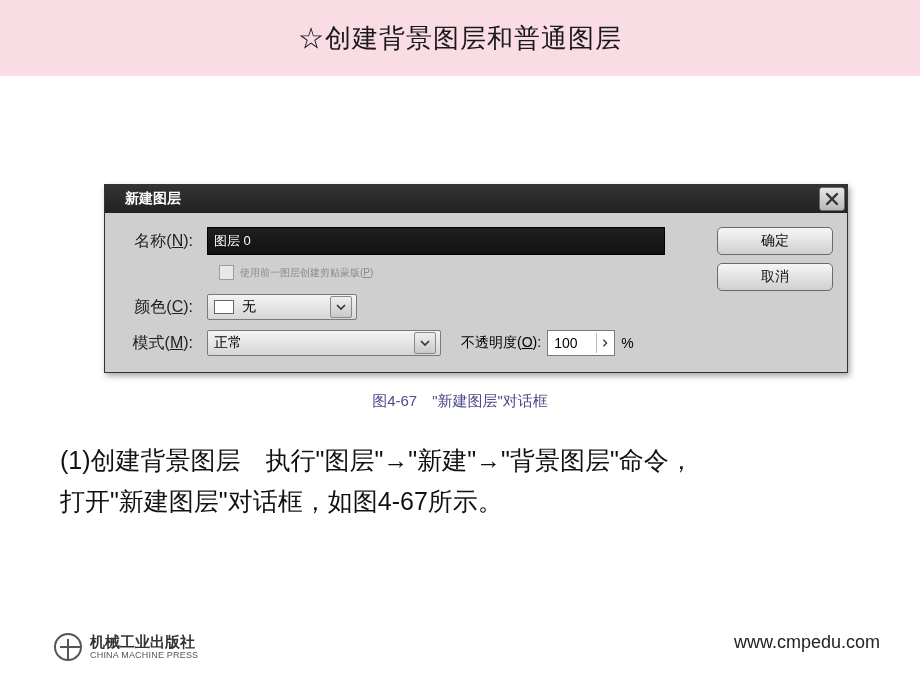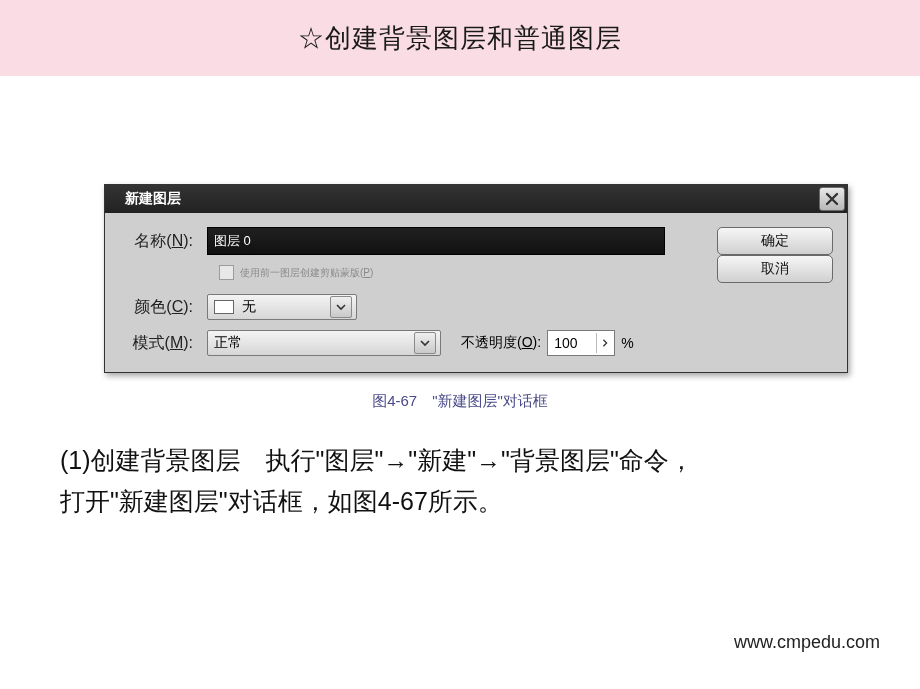--- a/index.html
+++ b/index.html
@@ -86,20 +86,21 @@
     font-size: 13px;
     font-family: inherit;
   }
 
   .btn-col {
     position: absolute;
     right: 14px;
     top: 14px;
     display: flex;
     flex-direction: column;
+    gap: 8px;
   }
   .dlg-btn {
     width: 116px;
     height: 28px;
     background: linear-gradient(#f6f6f6,#d0d0d0);
     border: 1px solid #6a6a6a;
     border-radius: 5px;
     font-size: 14px;
     color: #111;
     display: flex;
@@ -320,16 +321,23 @@
     </div>
   </div>
 
   <div class="caption">图4-67　"新建图层"对话框</div>
 
   <div class="bodytext">
     <div>(1)创建背景图层　执行"图层"→"新建"→"背景图层"命令，</div>
     <div>打开"新建图层"对话框，如图4-67所示。</div>
   </div>
 
+  <div class="footer-left">
+    <div class="logo-shape"></div>
+    <div>
+      <div class="pub-name">机械工业出版社</div>
+      <div class="pub-en">CHINA MACHINE PRESS</div>
+    </div>
+  </div>
 
   <div class="footer-right">www.cmpedu.com</div>
 
 </div>
 
 </body></html>

